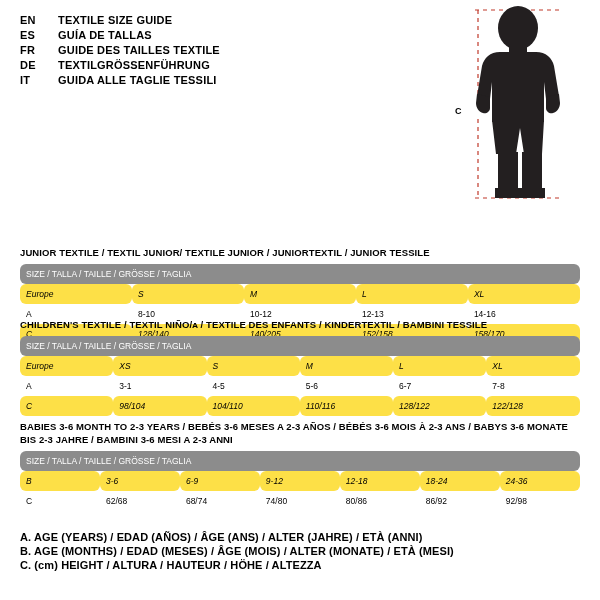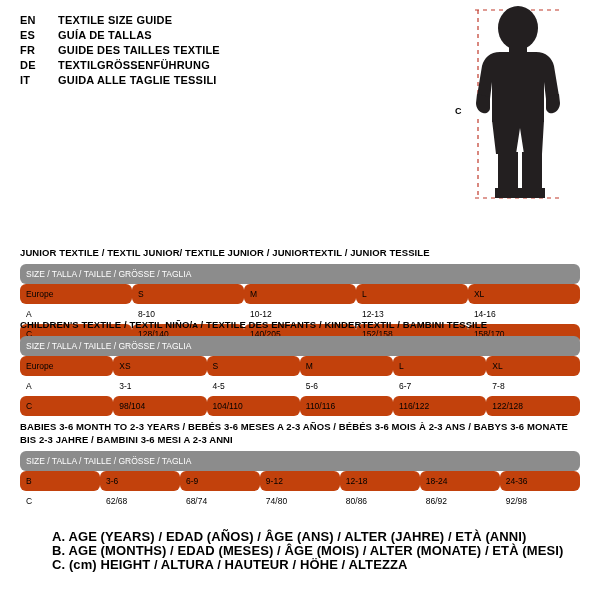--- a/index.html
+++ b/index.html
@@ -92,42 +92,42 @@
     height: 14px;
     border-radius: 6px;
   }
   tr.head td {
     background: #8c8c8c;
     color: #ffffff;
     font-weight: normal;
     font-size: 8.5px;
   }
   tr.shade td {
-    background: #c2410c;
+    background: #fde047;
+    font-style: italic;
   }
   tr.plain td {
     background: #ffffff;
   }
   .first-col {
     width: 88px;
   }
 
   
   .legend {
     position: absolute;
     left: 20px;
     top: 530px;
     width: 560px;
   }
   .legend-line {
-    font-size: 13px;
+    font-size: 11px;
     font-weight: bold;
     line-height: 14px;
     letter-spacing: 0.1px;
-    margin-left: 32px;
   }
 </style>
 </head>
 <body>
 
 <div class="page">
 
   <div class="header">
     <div class="header-row">
       <span class="header-lang">EN</span>
@@ -235,21 +235,21 @@
         <td>4-5</td>
         <td>5-6</td>
         <td>6-7</td>
         <td>7-8</td>
       </tr>
       <tr class="shade">
         <td class="first-col">C</td>
         <td>98/104</td>
         <td>104/110</td>
         <td>110/116</td>
-        <td>116/122</td>
+        <td>128/122</td>
         <td>122/128</td>
       </tr>
     </tbody>
       </table>
   </div>
 
   <div class="section" style="top:420px;">
     <div class="section-title">BABIES 3-6 MONTH TO 2-3 YEARS / BEBÉS 3-6 MESES A 2-3 AÑOS / BÉBÉS 3-6 MOIS À 2-3 ANS / BABYS 3-6 MONATE BIS 2-3 JAHRE / BAMBINI 3-6 MESI A 2-3 ANNI</div>
     <table class="size">
       <tbody>

